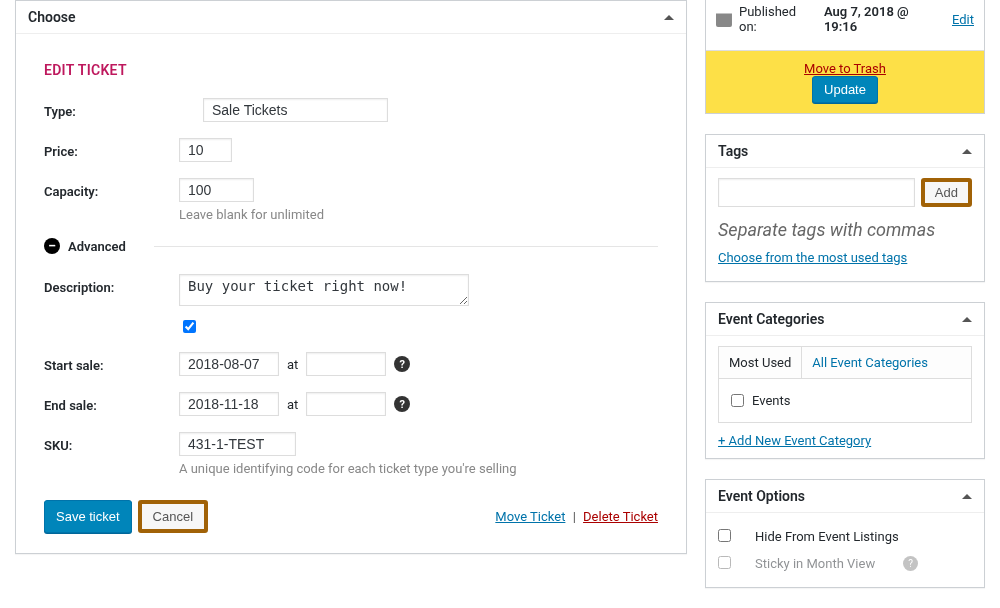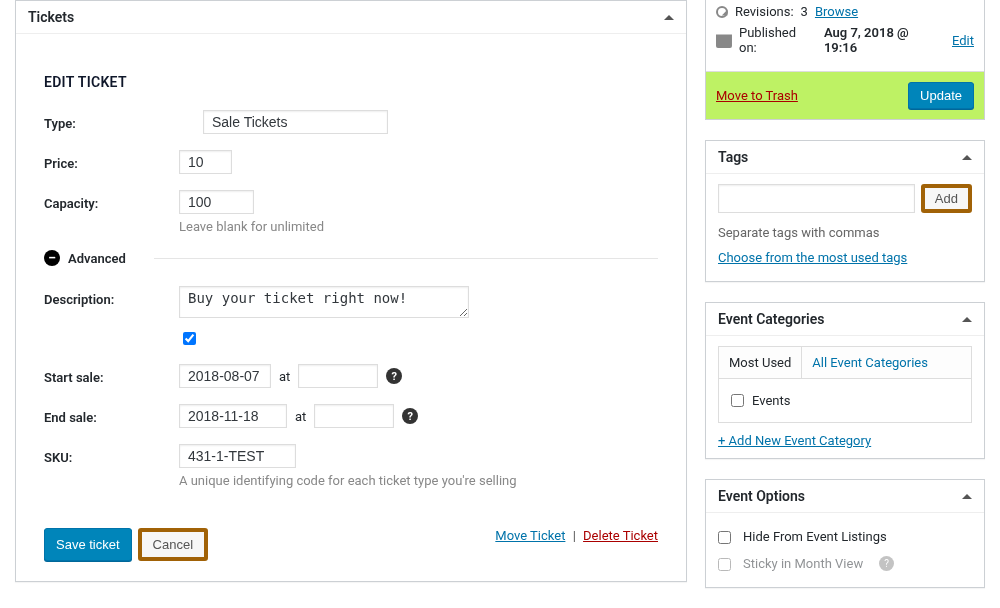--- a/index.html
+++ b/index.html
@@ -31,21 +31,21 @@
     .postbox-header h2 { margin: 0; font-size: 14px; font-weight: 600; }
     .toggle-arrow {
       width: 0; height: 0;
       border-left: 5px solid transparent;
       border-right: 5px solid transparent;
       border-bottom: 5px solid #555;
     }
     .postbox-body { padding: 10px 12px; }
 
     .tickets-panel { padding: 28px 28px 20px; }
-    .tickets-panel h3 { color: #0f172a; font-size: 14px; font-weight: 600; margin: 12px 0 20px; letter-spacing: .3px; }
+    .tickets-panel h3 { color: #be185d; font-size: 14px; font-weight: 600; margin: 0 0 20px; letter-spacing: .3px; }
     .field-row { display: flex; align-items: flex-start; margin-bottom: 16px; }
     .field-label { width: 135px; font-weight: 600; padding-top: 6px; font-size: 13px; }
     .field-body { flex: 1; }
     .field-body input[type=text], .field-body textarea {
       border: 1px solid #ddd;
       box-shadow: inset 0 1px 2px rgba(0,0,0,.07);
       padding: 3px 8px;
       font-size: 14px;
       color: #32373c;
       background: #fff;
@@ -61,21 +61,21 @@
 
     .help-icon {
       width:16px; height:16px; border-radius:50%; background:#333; color:#fff;
       display:inline-flex; align-items:center; justify-content:center; font-size:11px; font-weight:700; margin-left:8px;
     }
 
     textarea.desc { width:290px; height:32px; resize:both; }
     .cb-row { display:flex; align-items:center; margin-top:8px; color:#888; font-size:13px; }
     .cb-row input { margin-right:6px; }
 
-    .actions-row { display:flex; justify-content:space-between; margin-top: 40px; }
+    .actions-row { display:flex; justify-content:space-between; align-items:center; margin-top: 24px; }
     .actions-left { display:flex; gap:6px; }
     .button-primary {
       background:#0085ba; border:1px solid #0073aa; color:#fff; padding:5px 11px; border-radius:3px; font-size:13px; cursor:pointer;
       box-shadow: 0 1px 0 #006799;
     }
     .button-secondary {
       background:#f7f7f7; border:4px solid #a16207; color:#555; padding:5px 11px; border-radius:3px; font-size:13px; cursor:pointer;
     }
     .actions-right a { text-decoration: underline; font-size:13px; }
     .link-blue { color:#0073aa; }
@@ -88,49 +88,49 @@
       margin-bottom:20px;
     }
     .side-header .rows { padding: 4px 10px 10px; }
     .side-header .rows .line { display:flex; align-items:center; gap:7px; margin-bottom:6px; font-size:13px; }
     .cal-icon, .rev-icon { width:16px; height:16px; display:inline-block; }
     .rev-icon { border:2px solid #888; border-radius:50%; position:relative; width:12px; height:12px; }
     .rev-icon::after{ content:''; position:absolute; right:-2px; bottom:-2px; border-left:4px solid #888; border-top:4px solid transparent; border-bottom:4px solid transparent; transform: rotate(45deg);}
     .cal-icon { background:#888; clip-path: polygon(0 15%,100% 15%,100% 100%,0 100%); position:relative; border-radius:2px;}
     .cal-icon::before{content:''; position:absolute; top:-3px; left:2px; width:2px; height:4px; background:#888;}
     .cal-icon::after{content:''; position:absolute; top:-3px; right:2px; width:2px; height:4px; background:#888;}
-    .side-header .footer { background:#bef264; border-top:1px solid #ddd; padding: 10px 10px; display:flex; justify-content:space-between; align-items:center; }
+    .side-header .footer { background:#fde047; border-top:1px solid #ddd; padding: 10px 10px; display:flex; justify-content:space-between; align-items:center;flex-direction:column; }
     .bold { font-weight:600; }
 
     .tag-row { display:flex; gap:6px; }
     .tag-row input { flex:1; border:1px solid #ddd; box-shadow:inset 0 1px 2px rgba(0,0,0,.07); padding:3px 6px; }
-    .note { color:#666; font-size:13px; margin:12px 0 4px; }
+    .note { color:#666; font-style:italic; font-size:18px; margin:12px 0 4px; }
 
     .tabs { display:flex; border:1px solid #ddd; border-bottom:none; background:#fdfdfd; }
     .tabs .tab { padding:8px 10px; font-size:13px; cursor:pointer; border-right:1px solid #ddd; }
     .tabs .tab:last-child{ border-right:none; color:#0073aa;}
     .cat-box { border:1px solid #ddd; padding:14px 12px; margin-bottom:10px; }
     .cat-item { display:flex; align-items:center; gap:8px; font-size:13px; }
     .cat-item input { margin:0; }
     .add-link { color:#0073aa; text-decoration: underline; cursor:pointer; font-size:13px; }
 
-    .options-list .opt { display:flex; align-items:flex-end; gap:12px; padding:6px 0; font-size:13px; }
+    .options-list .opt { display:flex; align-items:flex-start; gap:24px; padding:6px 0; font-size:13px; }
     .options-list .opt input{ margin:0;}
 
     .help-circle { width:15px;height:15px;border-radius:50%;background:#888;color:#fff;display:inline-flex;align-items:center;justify-content:center;font-size:10px;margin-left:4px;}
   </style>
 </head>
 <body>
 
 <div class="container">
 
   <div class="main">
     <div class="postbox">
       <div class="postbox-header">
-        <h2>Tickets</h2>
+        <h2>Choose</h2>
         <span class="toggle-arrow"></span>
       </div>
       <div class="tickets-panel">
         <h3>EDIT TICKET</h3>
 
         <div class="field-row">
           <div class="field-label">Type:</div>
           <div class="field-body">
             <input type="text" style="width: 185px; margin-left: 24px;" value="Sale Tickets">
           </div>
@@ -163,31 +163,31 @@
             <textarea class="desc" style="">Buy your ticket right now!</textarea>
             <div class="cb-row">
               <input type="checkbox" checked="" style="">
             </div>
           </div>
         </div>
 
         <div class="field-row">
           <div class="field-label">Start sale:</div>
           <div class="field-body inline-row">
-            <input type="text" style="width: 92px;" value="2018-08-07">
+            <input type="text" style="width: 100px;" value="2018-08-07">
             <span class="at">at</span>
             <input type="text" style="width: 80px;" value="">
             <span class="help-icon">?</span>
           </div>
         </div>
 
         <div class="field-row">
           <div class="field-label">End sale:</div>
           <div class="field-body inline-row">
-            <input type="text" style="width: 108px;" value="2018-11-18">
+            <input type="text" style="width: 100px;" value="2018-11-18">
             <span class="at">at</span>
             <input type="text" style="width: 80px;" value="">
             <span class="help-icon">?</span>
           </div>
         </div>
 
         <div class="field-row">
           <div class="field-label">SKU:</div>
           <div class="field-body">
             <input type="text" style="width: 117px;" value="431-1-TEST">
@@ -208,26 +208,20 @@
         </div>
 
       </div>
     </div>
   </div>
 
   <div class="side">
 
     <div class="side-header">
       <div class="rows">
-        <div class="line">
-          <span class="rev-icon"></span>
-          <span>Revisions:</span>
-          <span>3</span>
-          <a href="#" class="link-blue" style="text-decoration:underline;">Browse</a>
-        </div>
         <div class="line">
           <span class="cal-icon"></span>
           <span>Published on:</span>
           <span class="bold">Aug 7, 2018 @ 19:16</span>
           <a href="#" class="link-blue" style="text-decoration:underline;">Edit</a>
         </div>
       </div>
       <div class="footer">
         <a href="#" class="link-red" style="text-decoration:underline;">Move to Trash</a>
         <button class="button-primary">Update</button>

